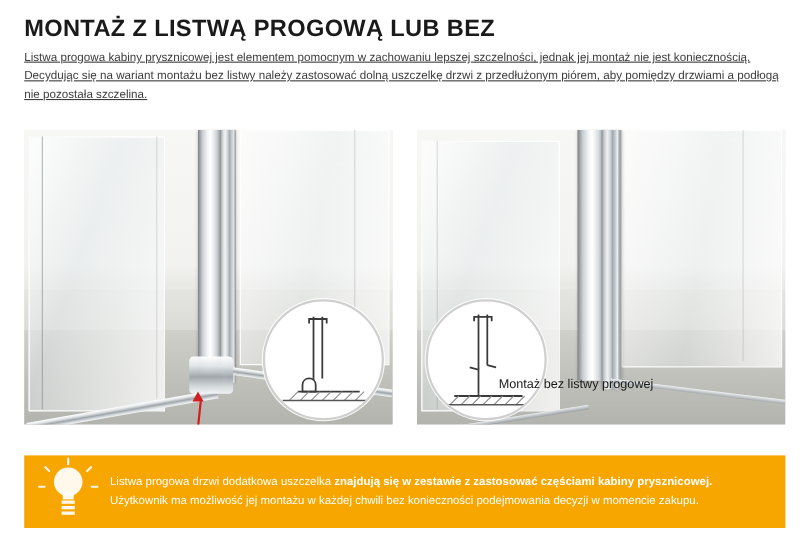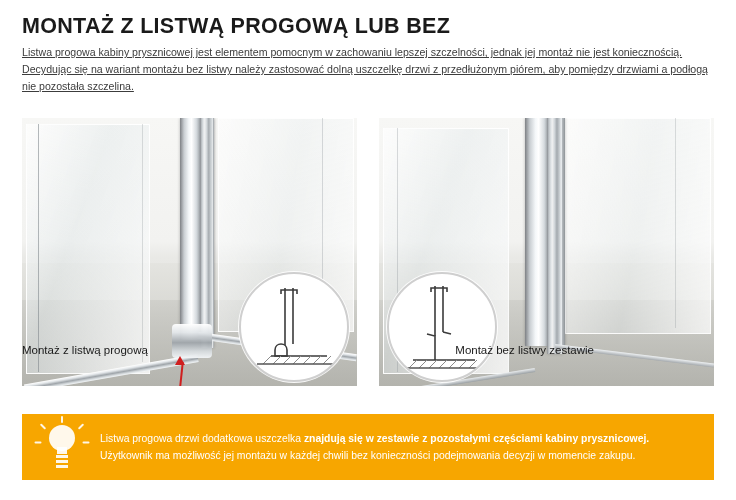--- a/index.html
+++ b/index.html
@@ -262,35 +262,34 @@
         <line x1="40" y1="94" x2="48" y2="86"></line>
           <line x1="50" y1="94" x2="58" y2="86"></line>
         <line x1="60" y1="94" x2="68" y2="86"></line>
           <line x1="70" y1="94" x2="78" y2="86"></line>
         <line x1="80" y1="94" x2="88" y2="86"></line>
       </g>
       <line x1="14" y1="94" x2="94" y2="94" stroke="#555" stroke-width="1.4"></line>
     </svg>
   </div>
 
-  <div class="caption caption-left">Montaż z listwą progową</div>
-  <div class="caption caption-right">Montaż bez listwy zestawie</div>
+  <div class="caption caption-right">Montaż bez listwy progowej</div>
 
   <div class="note">
     <div class="bulb-wrap">
       <div class="bulb-glass"></div>
       <div class="bulb-neck"></div>
       <div class="bulb-base"></div>
       <div class="bulb-ray" style="left:25px; top:-1px;"></div>
       <div class="bulb-ray" style="left:6px; top:6px; transform:rotate(-45deg);"></div>
       <div class="bulb-ray" style="left:44px; top:6px; transform:rotate(45deg);"></div>
       <div class="bulb-ray" style="left:1px; top:22px; transform:rotate(90deg);"></div>
       <div class="bulb-ray" style="left:49px; top:22px; transform:rotate(90deg);"></div>
     </div>
     <div class="note-text">
       <div>
-        <span>Listwa progowa drzwi dodatkowa uszczelka </span><b>znajdują się w zestawie z pozostałymi częściami kabiny prysznicowej.</b>
+        <span>Listwa progowa drzwi dodatkowa uszczelka </span><b>znajdują się w zestawie z zastosować częściami kabiny prysznicowej.</b>
       </div>
       <div>Użytkownik ma możliwość jej montażu w każdej chwili bez konieczności podejmowania decyzji w momencie zakupu.</div>
     </div>
   </div>
 
 </div>
 
 </body></html>

